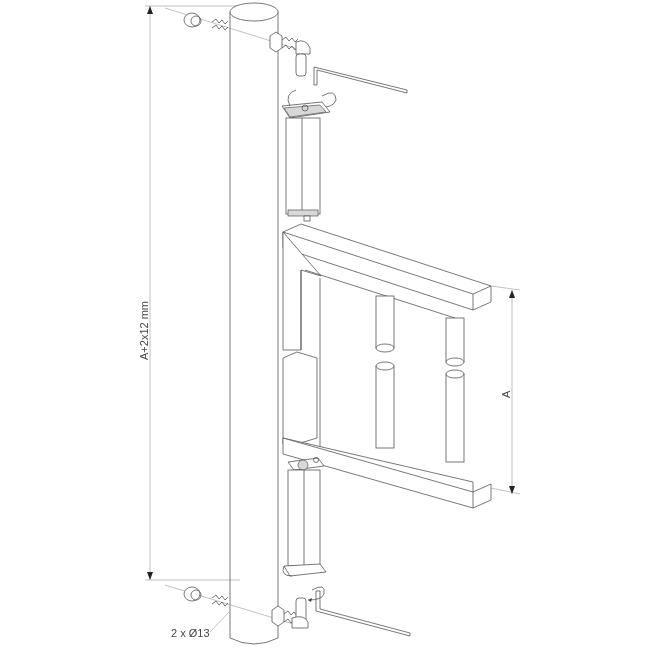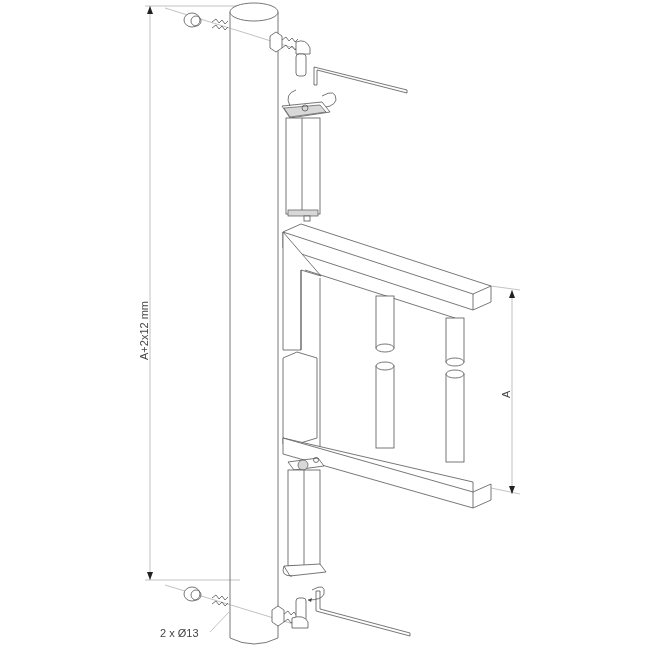--- a/index.html
+++ b/index.html
@@ -133,14 +133,14 @@
     <path class="ln" d="M284,622 l4,-3 l3,4 l3,-3 l3,4 l3,-3"></path>
     <rect class="fl" x="296" y="598" width="10" height="24" rx="3"></rect>
     <path class="fl" d="M292,618 q12,-4 16,4 l0,6 l-16,0 z"></path>
   </g>
 
   <line class="lt" x1="210" y1="632" x2="229" y2="612"></line>
 </svg>
 
 <div class="lbl vert" style="left:138px; top:360px;">A+2x12 mm</div>
 <div class="lbl vert" style="left:500px; top:398px;">A</div>
-<div class="lbl" style="left:160px; top:627px;">2 x Ø13</div>
+<div class="lbl" style="left:171px; top:627px;">2 x Ø13</div>
 </div>
 
 </body></html>

